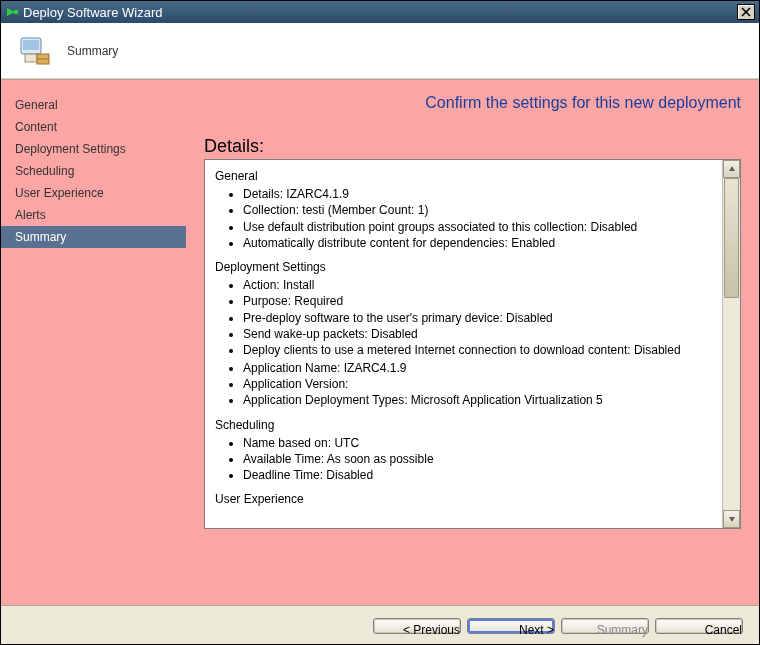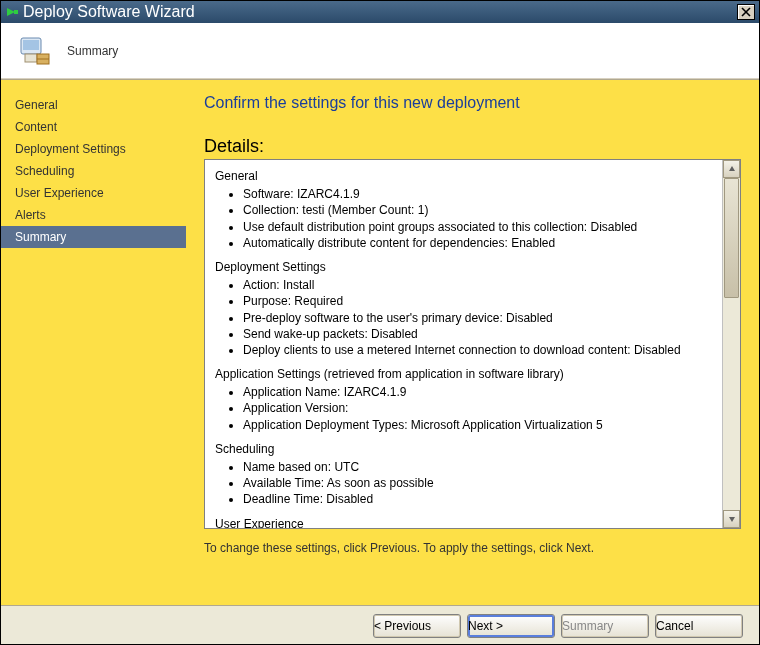--- a/index.html
+++ b/index.html
@@ -3,42 +3,42 @@
 <meta charset="utf-8">
 <style>
   * { box-sizing: border-box; }
   html, body { margin:0; padding:0; font-family: "Segoe UI", Tahoma, Arial, sans-serif; font-size:12px; color:#000; }
   body { background:#fff; width:760px; height:645px; overflow:hidden; border:1px solid #000;}
   .titlebar {
     background: linear-gradient(#4a6a8a,#2b4a6a);
     height:22px; display:flex; align-items:center; padding:0 4px; color:#fff;
   }
   .titlebar .arrow { width:14px; height:14px; display:flex; align-items:center; justify-content:center; margin-right:4px; }
-  .titlebar .title { flex:1; font-size:16px; }
+  .titlebar .title { flex:1; font-size:13px; }
   .titlebar .closebox {
     width:18px; height:16px; background:#d8d0c0; border:1px solid #000; color:#000;
     display:flex; align-items:center; justify-content:center; font-weight:bold; font-size:12px;
     box-shadow: inset 1px 1px 0 #fff;
   }
   .banner {
     height:55px; background:#fff; display:flex; align-items:center; padding:0 14px;
   }
   .banner .icon { width:38px; height:38px; margin-right:14px; display:flex; align-items:center; justify-content:center;}
   .banner .btxt { font-size:12px; color:#333; }
   .bannerline { height:2px; background:linear-gradient(#e8e2d4,#c8c0ac); border-bottom:1px solid #b0a890;}
-  .mainarea { display:flex; height:525px; background:#fde047; }
+  .mainarea { display:flex; height:525px; background:#fca5a5; }
   .sidebar { width:185px; padding:14px 0 0 0; }
   .sidebar .navitem {
     padding:4px 0 4px 14px; color:#333; cursor:default;
   }
   .sidebar .navitem.selected {
     background:#5a7090; color:#fff;
   }
   .content { flex:1; padding:14px 18px 0 18px; position:relative; }
-  .heading { color:#1a3e9c; font-size:16px; margin:0 0 24px 0; }
+  .heading { color:#1a3e9c; font-size:16px; margin:0 0 24px 0;text-align:right; }
   .details-label { font-size:18px; margin-bottom:2px; }
   .details-box {
     border:1px solid #808080; background:#fff; height:370px; position:relative;
     box-shadow: inset 0 0 0 1px #fff;
     display:flex;
   }
   .details-scroll {
     flex:1; padding:8px 10px 8px 10px; font-size:12px; line-height:1.35; overflow:hidden;
   }
   .section-title { margin:8px 0 0 0; }
@@ -60,21 +60,21 @@
     background:linear-gradient(#e8e4d4,#c8c0a8);
     border:1px solid #a09880; border-radius:1px;
   }
   .hint { margin-top:12px; font-size:12px; color:#333;}
   .footer {
     height:40px; background:#ece9d8; display:flex; align-items:center; justify-content:flex-end;
     padding:0 16px; gap:6px;
   }
   .footerline { height:1px; background:#b0a890; }
   .btn {
-    width:88px; height:24px; font-size:12px; text-align:left; line-height:22px;
+    width:88px; height:16px; font-size:12px; text-align:right; line-height:22px;
     background:linear-gradient(#fefefe,#e6e2d4);
     border:1px solid #808080; border-radius:3px; cursor:default;
     box-shadow: 0 0 0 1px #d0c8b0 inset;
   }
   .btn.default { box-shadow: 0 0 0 2px #5a7edc inset; }
   .btn.disabled { color:#888; }
 </style>
 </head>
 <body>
 
@@ -118,34 +118,33 @@
       <div class="navitem">Alerts</div>
       <div class="navitem selected">Summary</div>
     </div>
   <div class="content">
     <div class="heading">Confirm the settings for this new deployment</div>
     <div class="details-label">Details:</div>
     <div class="details-box">
       <div class="details-scroll" id="details-scroll">
           <div class="section-title">General</div>
           <ul class="bullets">
-            <li>Software: IZARC4.1.9</li>
+            <li>Details: IZARC4.1.9</li>
             <li>Collection: testi (Member Count: 1)</li>
             <li>Use default distribution point groups associated to this collection: Disabled</li>
             <li>Automatically distribute content for dependencies: Enabled</li>
           </ul>
           <div class="section-title">Deployment Settings</div>
           <ul class="bullets">
             <li>Action: Install</li>
             <li>Purpose: Required</li>
             <li>Pre-deploy software to the user's primary device: Disabled</li>
             <li>Send wake-up packets: Disabled</li>
             <li>Deploy clients to use a metered Internet connection to download content: Disabled</li>
           </ul>
-          <div class="section-title">Application Settings (retrieved from application in software library)</div>
           <ul class="bullets">
             <li>Application Name: IZARC4.1.9</li>
             <li>Application Version:</li>
             <li>Application Deployment Types: Microsoft Application Virtualization 5</li>
           </ul>
           <div class="section-title">Scheduling</div>
           <ul class="bullets">
             <li>Name based on: UTC</li>
             <li>Available Time: As soon as possible</li>
             <li>Deadline Time: Disabled</li>
@@ -161,21 +160,20 @@
         <div class="sb-track">
           <div class="sb-thumb"></div>
         </div>
         <div class="sb-btn">
           <svg width="8" height="8" viewBox="0 0 8 8">
               <polygon points="1,2 7,2 4,7" fill="#606060"></polygon>
             </svg>
         </div>
       </div>
     </div>
-    <div class="hint">To change these settings, click Previous. To apply the settings, click Next.</div>
   </div>
 </div>
 
 <div class="footerline"></div>
 <div class="footer">
   <div class="btn">&lt; Previous</div>
   <div class="btn default">Next &gt;</div>
   <div class="btn disabled">Summary</div>
   <div class="btn">Cancel</div>
 </div>

